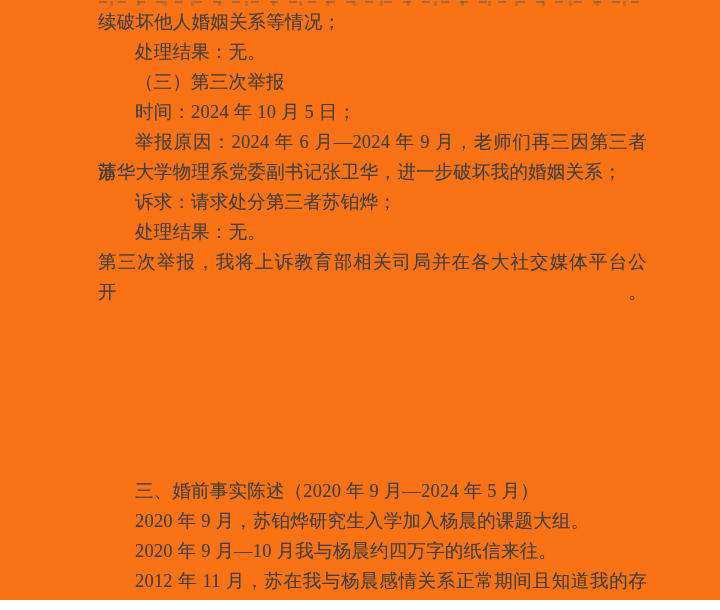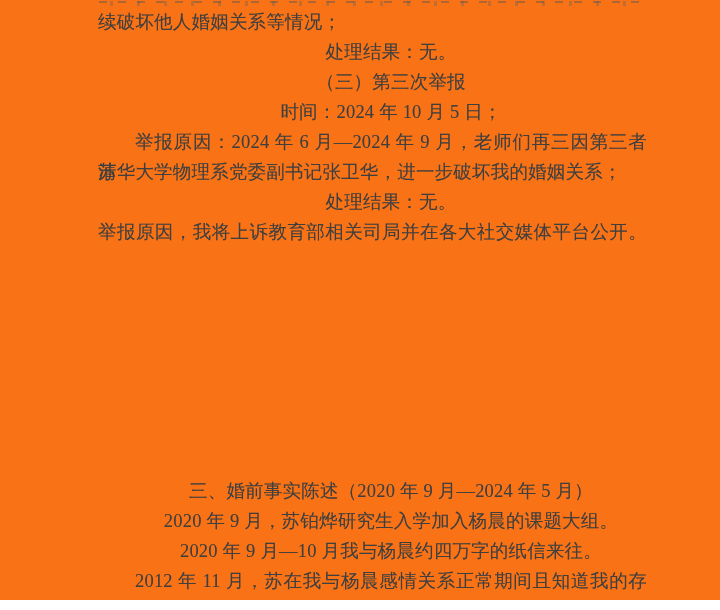--- a/index.html
+++ b/index.html
@@ -25,21 +25,21 @@
     text-shadow: 0 0 0.6px rgba(70,70,70,0.35);
     letter-spacing: 0.2px;
   }
   .block-a { top: 7px; }
   .block-b { top: 476px; }
   .line {
     height: 30px;
     white-space: nowrap;
     overflow: visible;
   }
-  .line.indent { text-indent: 37px; text-align: center; }
+  .line.indent { text-indent: 37px; }
   .line.full {
     white-space: normal;
     text-align: justify;
     text-align-last: justify;
   }
   
   .clipped-strip {
     position: absolute;
     left: 99px;
     top: 1px;
@@ -60,22 +60,23 @@
 
   <div class="clipped-strip"></div>
 
   <div class="textblock block-a">
     <div class="line">续破坏他人婚姻关系等情况；</div>
     <div class="line indent">处理结果：无。</div>
     <div class="line indent">（三）第三次举报</div>
     <div class="line indent">时间：2024 年 10 月 5 日；</div>
     <div class="line indent full">举报原因：2024 年 6 月—2024 年 9 月，老师们再三因第三者苏</div>
     <div class="line">清华大学物理系党委副书记张卫华，进一步破坏我的婚姻关系；</div>
+    <div class="line indent">诉求：请求处分第三者苏铂烨；</div>
     <div class="line indent">处理结果：无。</div>
-    <div class="line full">举报原因，我将上诉教育部相关司局并在各大社交媒体平台公开。</div>
+    <div class="line full">第三次举报，我将上诉教育部相关司局并在各大社交媒体平台公开。</div>
   </div>
 
   <div class="textblock block-b">
     <div class="line indent">三、婚前事实陈述（2020 年 9 月—2024 年 5 月）</div>
     <div class="line indent">2020 年 9 月，苏铂烨研究生入学加入杨晨的课题大组。</div>
     <div class="line indent">2020 年 9 月—10 月我与杨晨约四万字的纸信来往。</div>
     <div class="line indent full">2012 年 11 月，苏在我与杨晨感情关系正常期间且知道我的存在</div>
     <div class="line full">的情况下，半夜十二点要求杨晨下楼面谈，表达开放的性关系观念和</div>
   </div>
 

